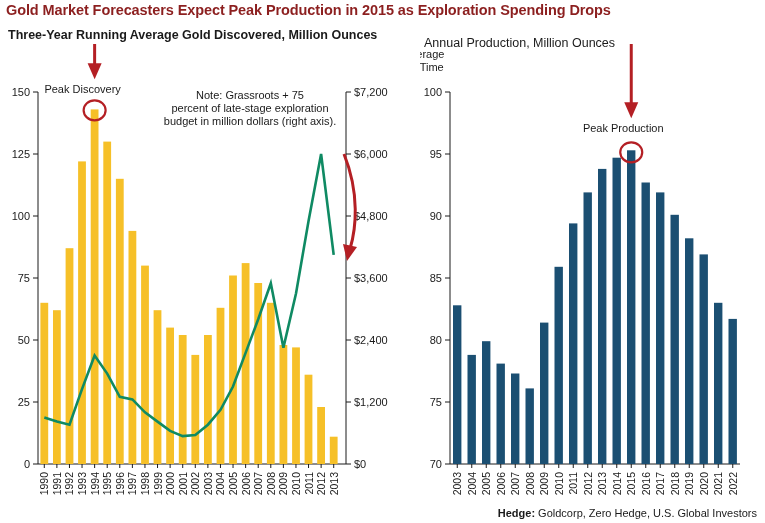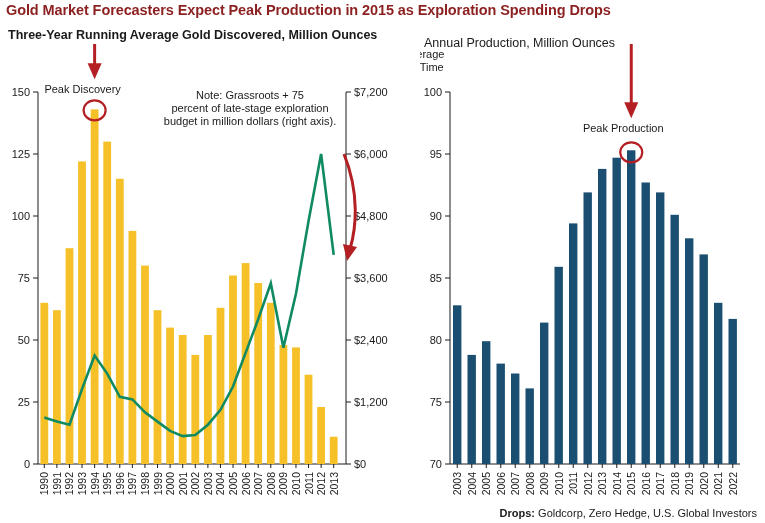--- a/index.html
+++ b/index.html
@@ -237,15 +237,15 @@
       <ellipse cx="211.25" cy="108.28000000000003" rx="11" ry="10" fill="none" stroke="#b41f24" stroke-width="2.2"></ellipse>
       <text x="203.25" y="88.28000000000003" class="annot" text-anchor="middle">Peak Production</text>
       <line x1="211.25" y1="-10" x2="211.25" y2="60.28000000000003" stroke="#b41f24" stroke-width="3"></line>
       <polygon points="204.25,58.28000000000003 218.25,58.28000000000003 211.25,74.28000000000003" fill="#b41f24"></polygon>
       <text x="-68" y="14" class="annot" text-anchor="start">+20 Years Average</text>
       <text x="-68" y="27" class="annot" text-anchor="start">Development Time</text>
     </svg>
 </div>
 
 <div class="source">
-  <b>Drops:</b>
+  <b>Hedge:</b>
   <span>Goldcorp, Zero Hedge, U.S. Global Investors</span>
 </div>
 
 </body></html>

